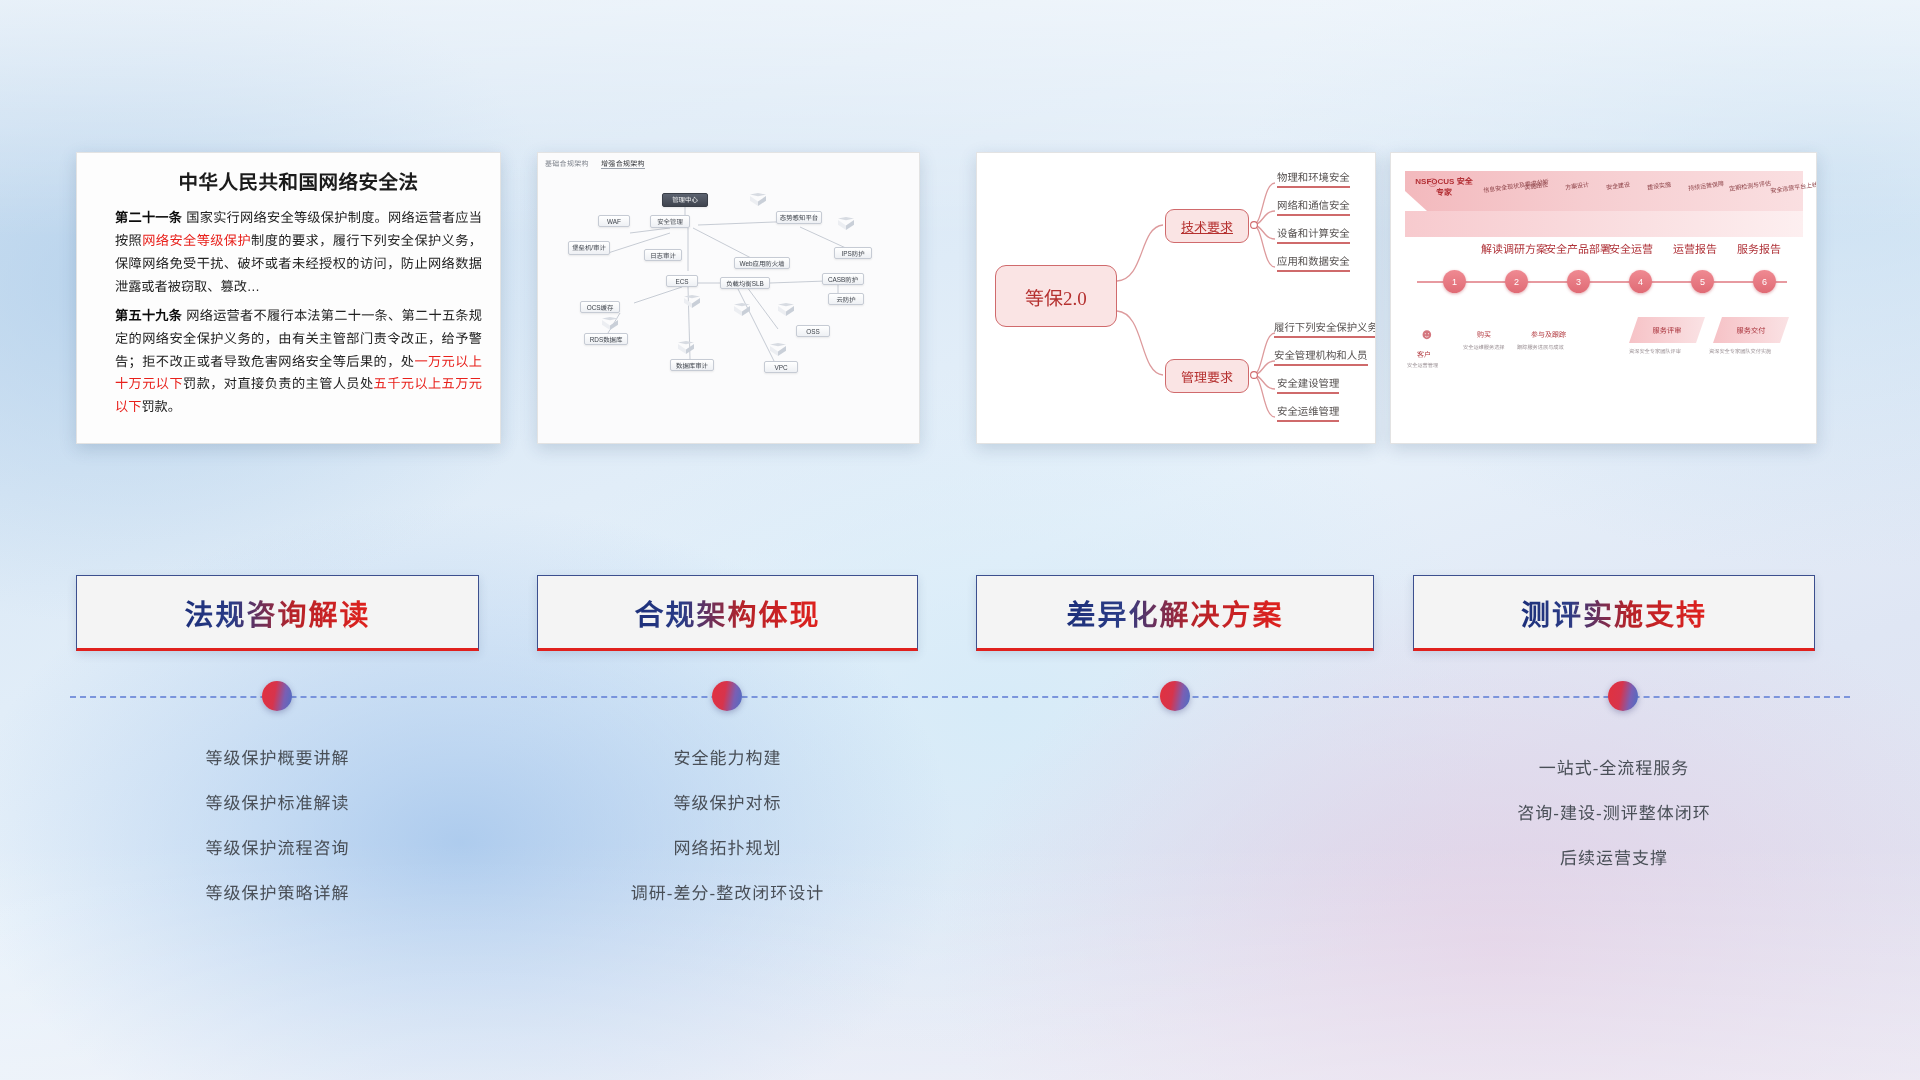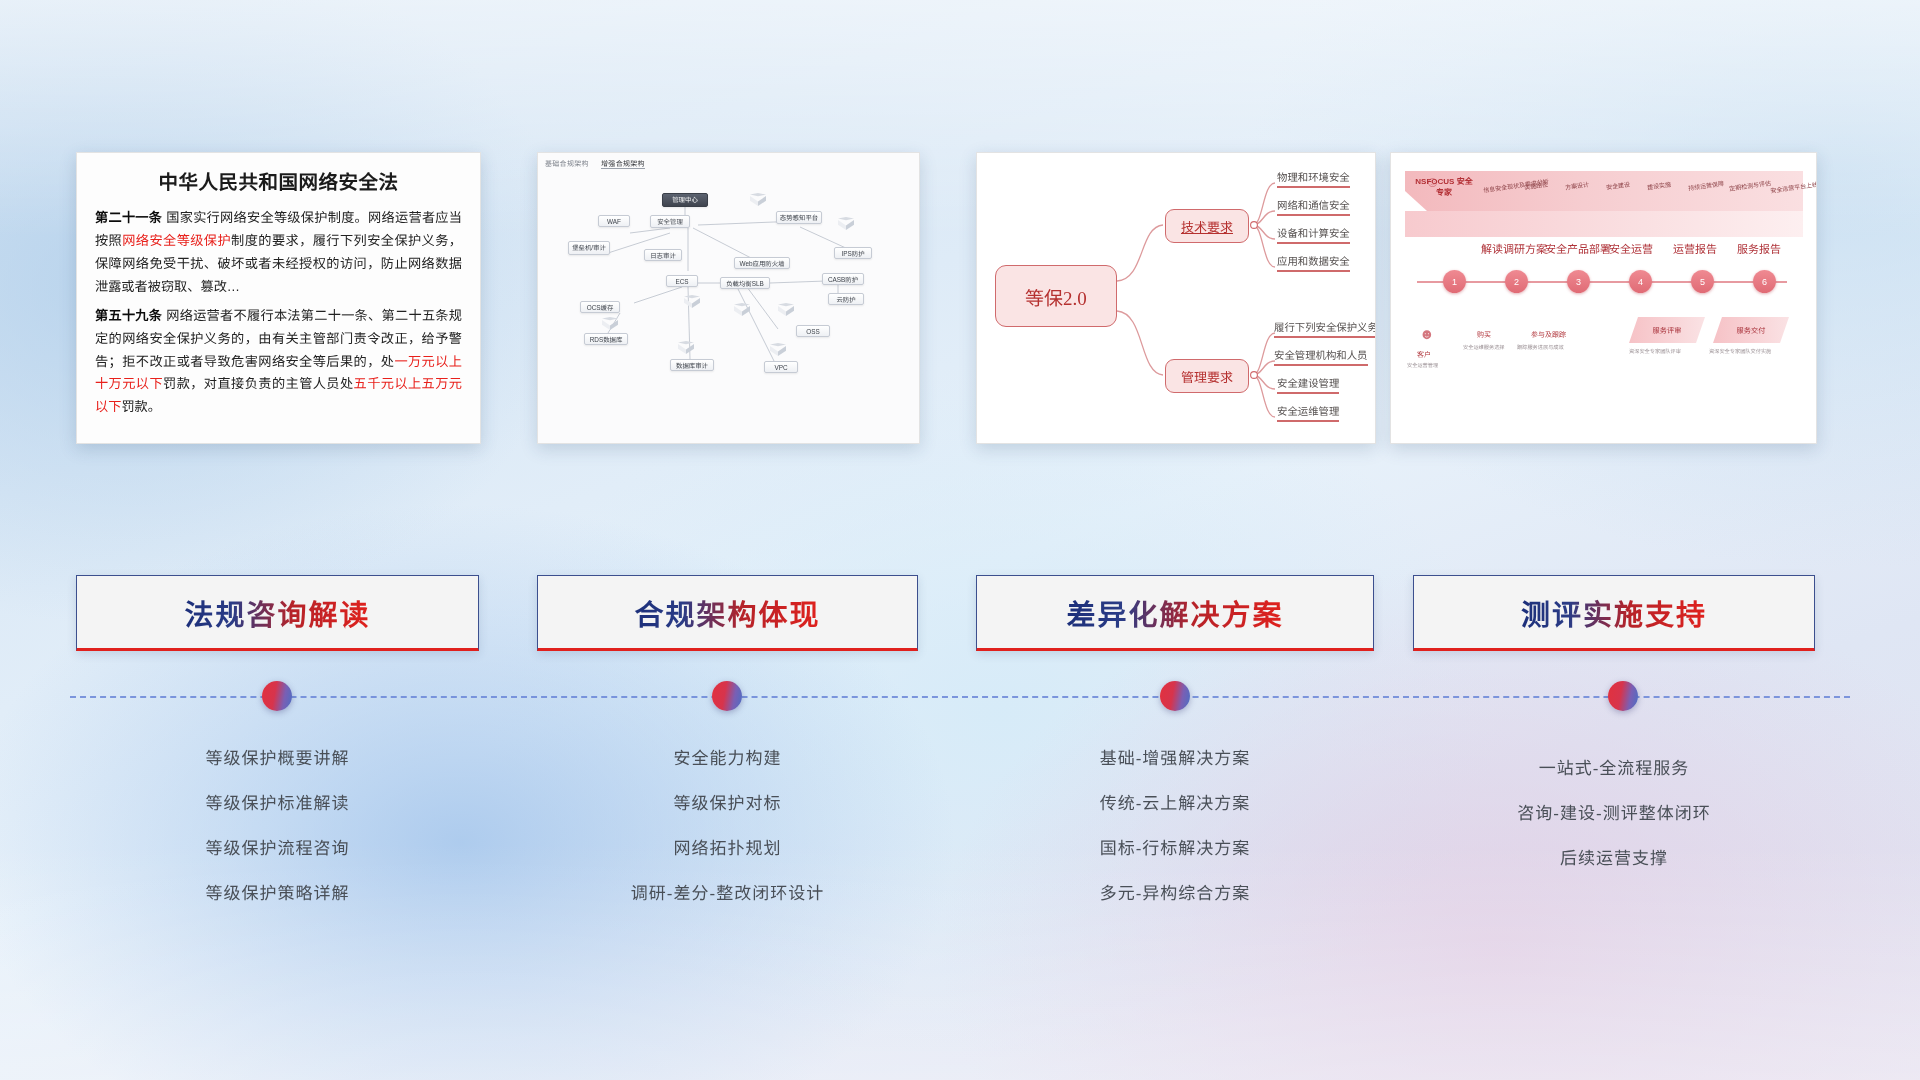--- a/index.html
+++ b/index.html
@@ -27,21 +27,21 @@
   #stage{position:absolute;inset:0;}
 
   
   .card{
     position:absolute;top:152px;height:290px;
     background:#fdfdfd;
     border:1px solid #e3e3e3;
     box-shadow:0 5px 16px rgba(40,70,110,.18);
     overflow:hidden;
   }
-  .card.c1{left:76px;width:403px;}
+  .card.c1{left:76px;width:403px;padding-left:20px;}
   .card.c2{left:537px;width:381px;}
   .card.c3{left:976px;width:398px;}
   .card.c4{left:1390px;width:425px;}
 
   
   .law{padding:12px 18px 8px 18px;box-sizing:border-box;height:100%;}
   .law-title{
     text-align:center;font-weight:bold;font-size:19.5px;color:#1b1b1b;
     letter-spacing:.5px;margin:6px 0 13px 0;line-height:1.2;
   }
@@ -381,25 +381,19 @@
       <div>等级保护标准解读</div>
       <div>等级保护流程咨询</div>
       <div>等级保护策略详解</div>
     </div>
   <div class="blist l2" id="col1">
       <div>安全能力构建</div>
       <div>等级保护对标</div>
       <div>网络拓扑规划</div>
       <div>调研-差分-整改闭环设计</div>
     </div>
-  <div class="blist l3" id="col2">
-      <div>基础-增强解决方案</div>
-      <div>传统-云上解决方案</div>
-      <div>国标-行标解决方案</div>
-      <div>多元-异构综合方案</div>
-    </div>
   <div class="blist l4" id="col3">
       <div>一站式-全流程服务</div>
       <div>咨询-建设-测评整体闭环</div>
       <div>后续运营支撑</div>
     </div>
 
 </div>
 
 </body></html>

